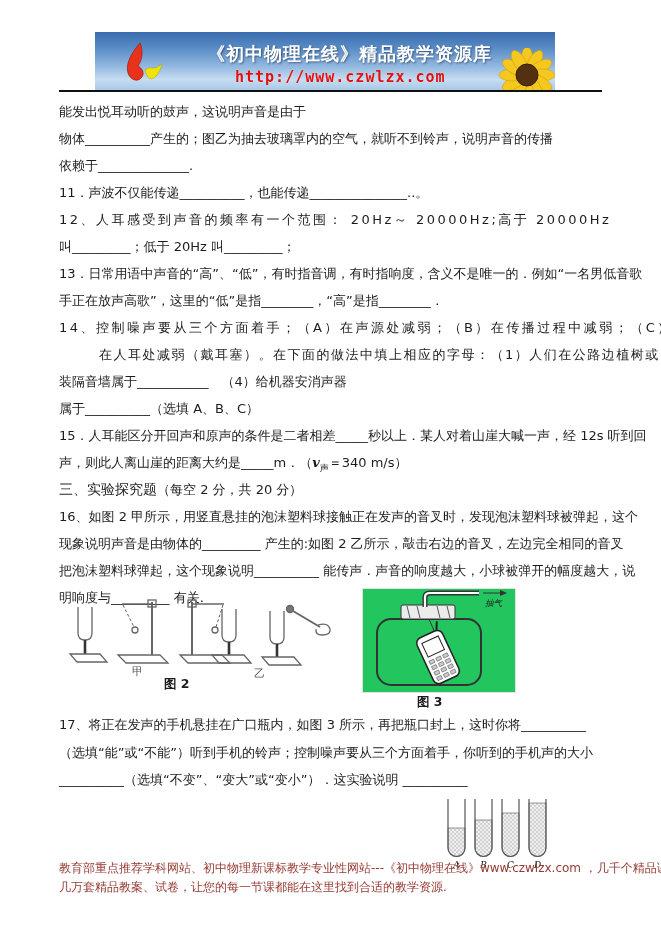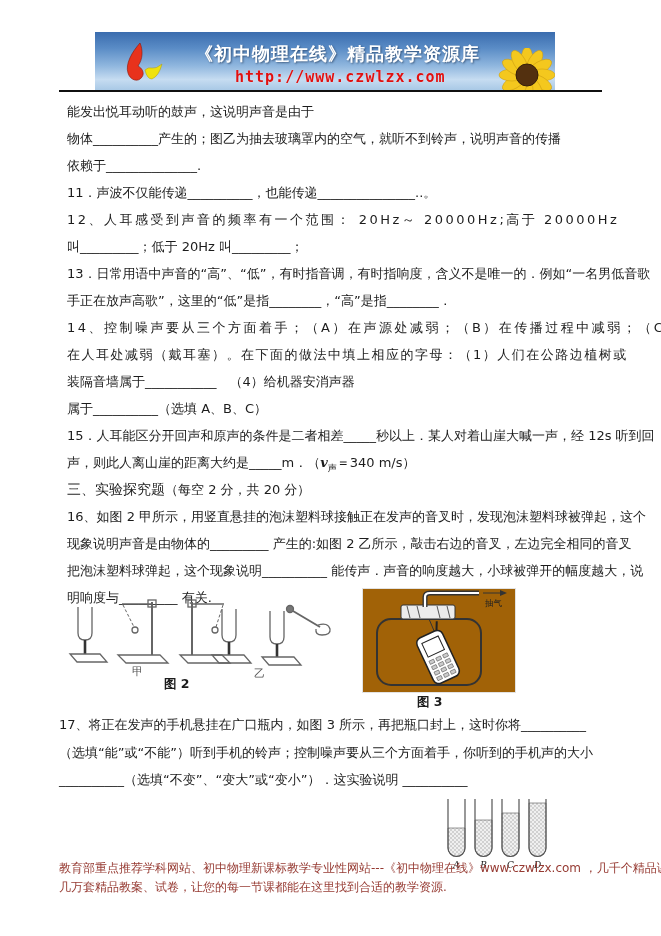--- a/index.html
+++ b/index.html
@@ -1,45 +1,45 @@
 <!DOCTYPE html>
 <html><head>
 <meta charset="utf-8">
 <style>
   html,body{margin:0;padding:0;width:661px;height:936px;background:#ffffff;overflow:hidden;}
   body{position:relative;font-family:"DejaVu Sans","Liberation Sans",sans-serif;color:#1c1c1c;}
 
   
   .banner{position:absolute;left:95px;top:32px;width:460px;height:58px;overflow:hidden;
     background:linear-gradient(180deg,#3a6cae 0%,#5a8cc6 28%,#8fb6de 58%,#c6dcf1 82%,#a9c9e6 100%);}
-  .banner-title{position:absolute;left:100px;top:10px;font-size:18px;font-weight:bold;color:#ffffff;
+  .banner-title{position:absolute;left:112px;top:10px;font-size:18px;font-weight:bold;color:#ffffff;
     letter-spacing:1px;white-space:nowrap;text-shadow:1px 1px 2px rgba(10,30,60,.55);}
   .banner-url{position:absolute;left:140px;top:36px;font-size:15px;font-weight:bold;color:#e01010;
     font-family:"DejaVu Sans Mono","Liberation Mono",monospace;letter-spacing:1px;white-space:nowrap;
     text-shadow:0 0 1px rgba(255,255,255,.7);}
   .logo-svg{position:absolute;left:24px;top:10px;}
   .sunflower-svg{position:absolute;right:0px;top:16px;}
 
   .rule{position:absolute;left:59px;top:90px;width:543px;height:2px;background:#101010;}
 
   
-  .content{position:absolute;left:67px;top:98px;width:548px;font-size:13px;line-height:27px;}
+  .content{position:absolute;left:59px;top:98px;width:548px;font-size:13px;line-height:27px;}
   .content2{position:absolute;left:59px;top:711px;width:548px;font-size:13px;line-height:27.5px;}
   .line{height:27px;white-space:nowrap;}
   .content2 .line{height:27.5px;}
   .ls25{letter-spacing:2.5px;}
-  .ls15{letter-spacing:1.5px;}
+  .ls15{letter-spacing:1.5px;margin-left:40px;}
   .section-bold{font-weight:normal;font-size:14px;}
   .sym-v{font-style:italic;font-weight:bold;font-family:"DejaVu Serif","Liberation Serif",serif;}
   .line sub{font-size:9px;}
 
   
   .fig2{position:absolute;left:62px;top:599px;}
   .fig2-caption{position:absolute;left:120px;top:676px;font-size:12.5px;font-weight:bold;padding-left:44px;}
-  .fig3{position:absolute;left:362px;top:588px;width:152px;height:103px;border:1px solid #e2e2e2;background:#a16207;}
+  .fig3{position:absolute;left:362px;top:588px;width:152px;height:103px;border:1px solid #e2e2e2;background:#22c55e;font-style:italic;}
   .fig3-caption{position:absolute;left:417px;top:694px;font-size:12.5px;font-weight:bold;}
   .tubes{position:absolute;left:442px;top:797px;}
 
   
   .footer{position:absolute;left:59px;top:859px;font-size:12px;line-height:19px;color:#963a32;}
   .footer div{white-space:nowrap;}
 </style>
 </head>
 <body>
 

